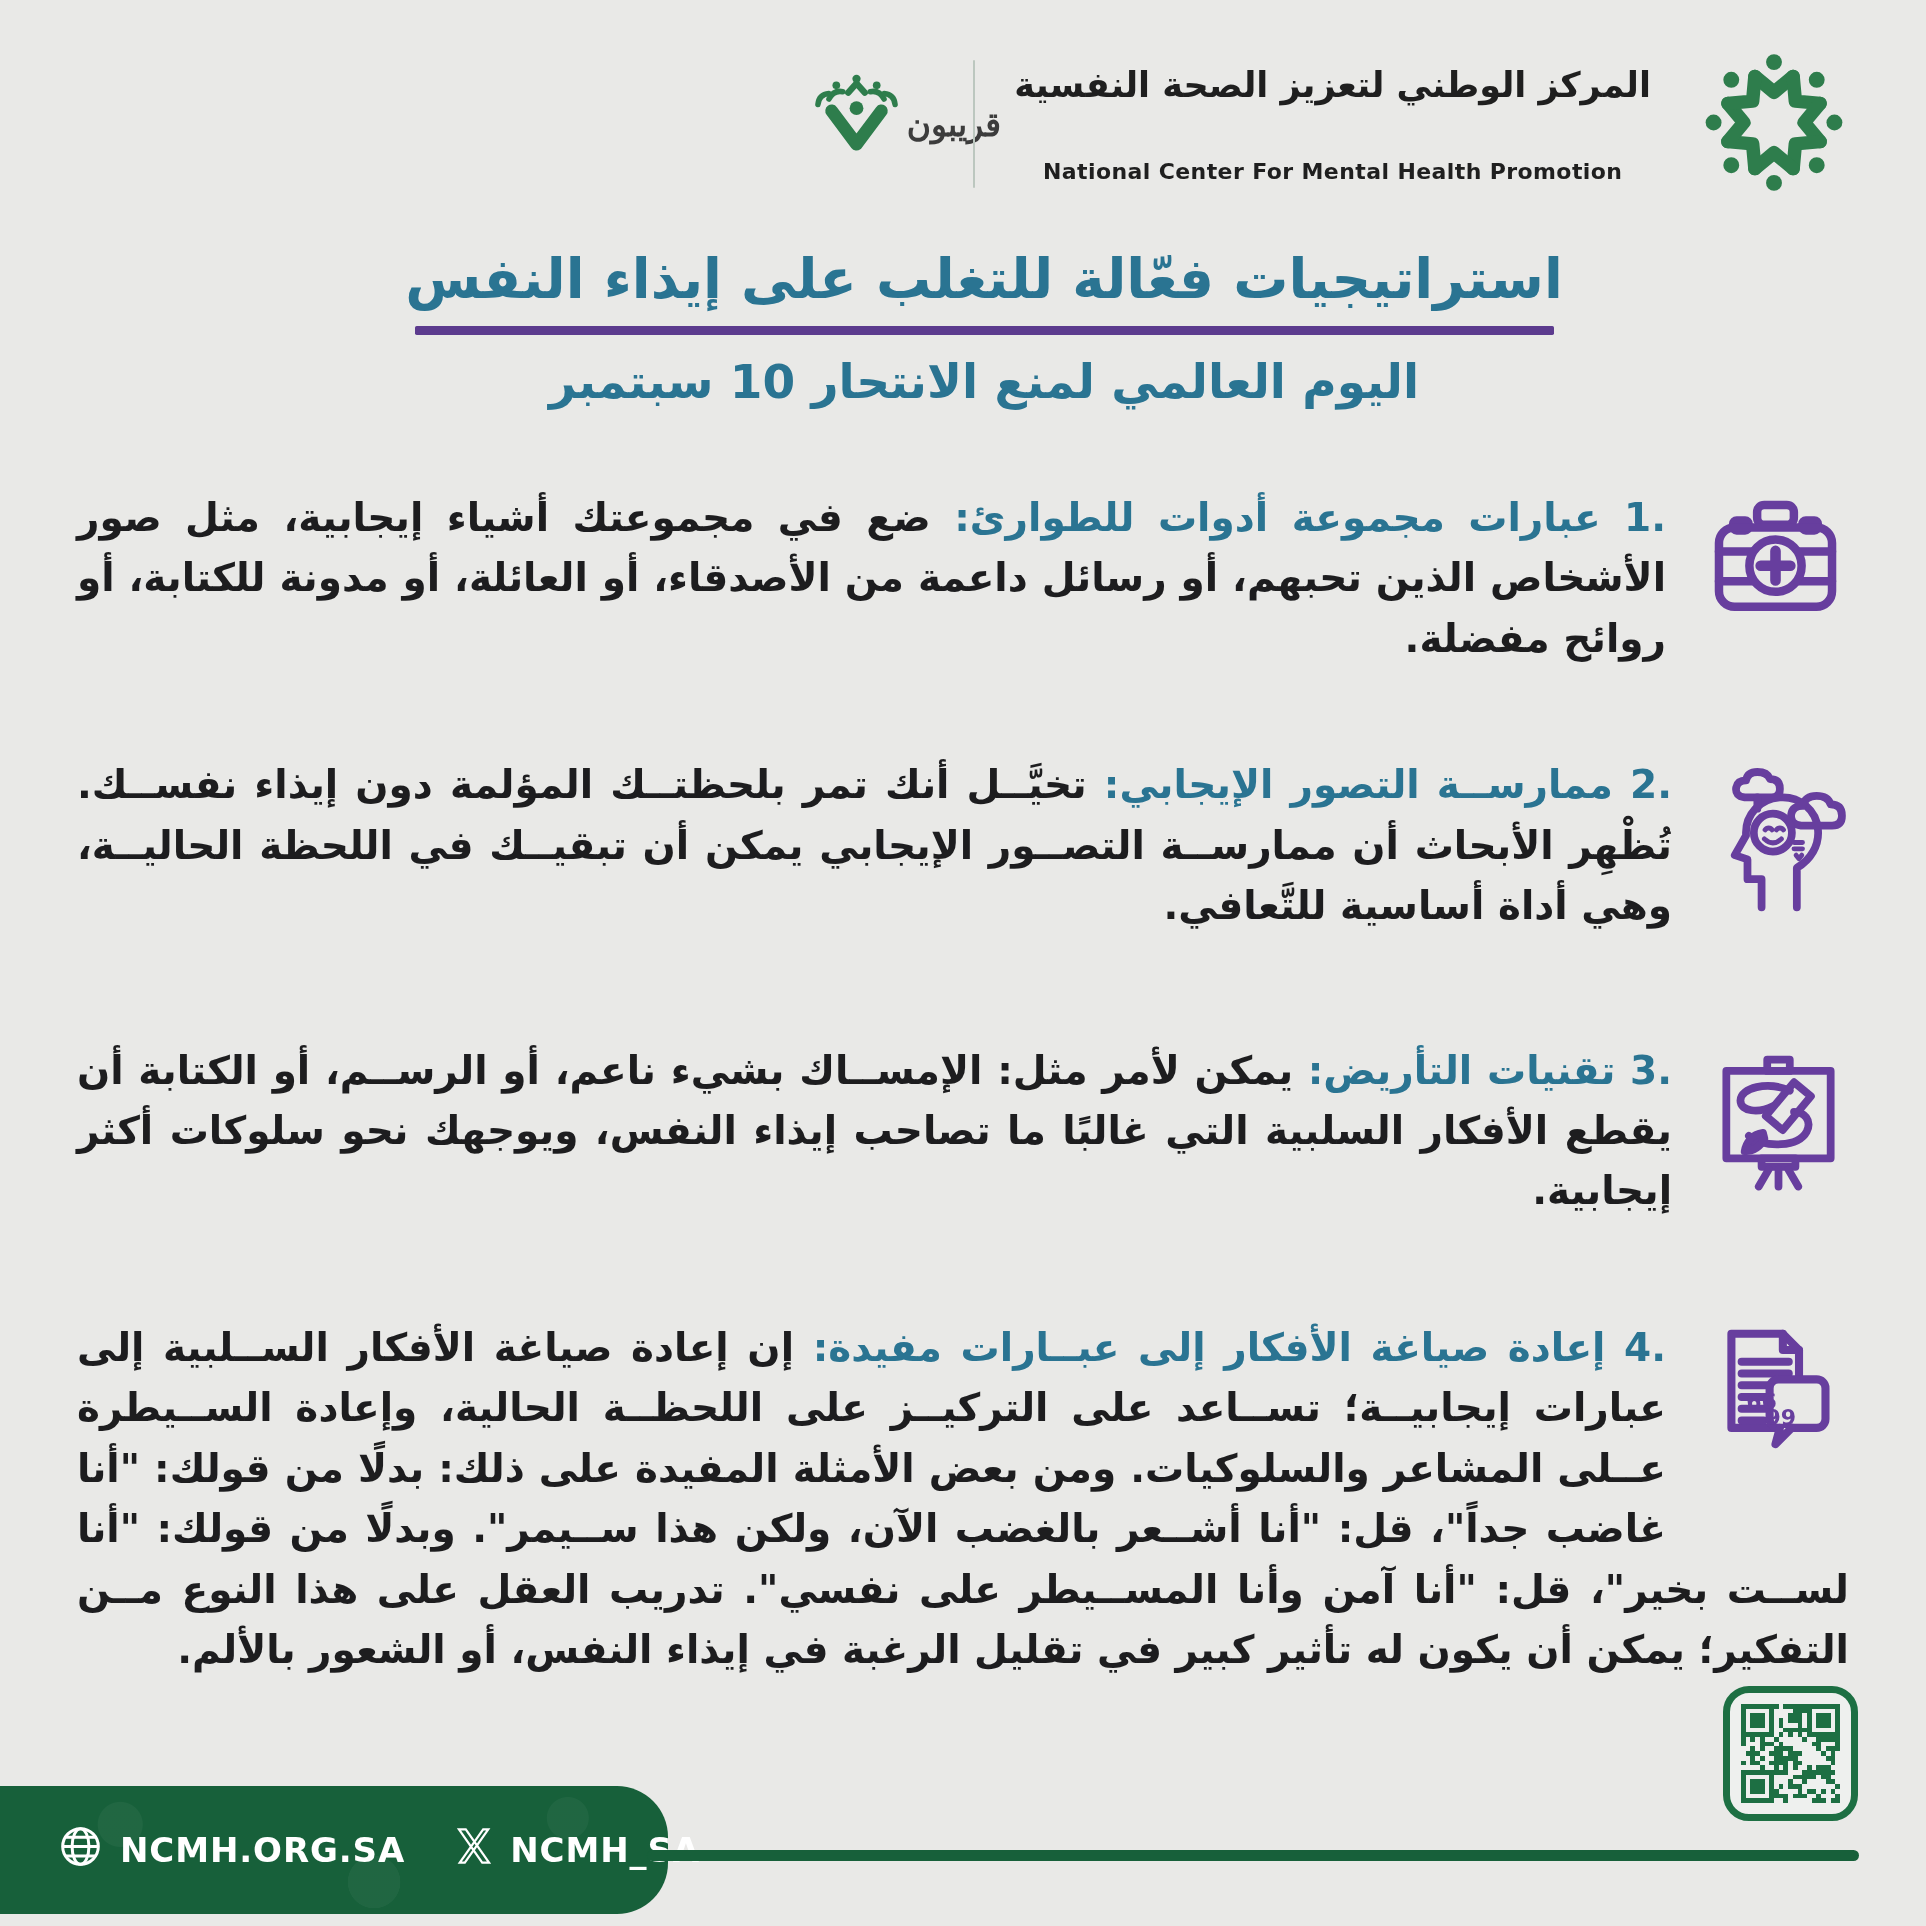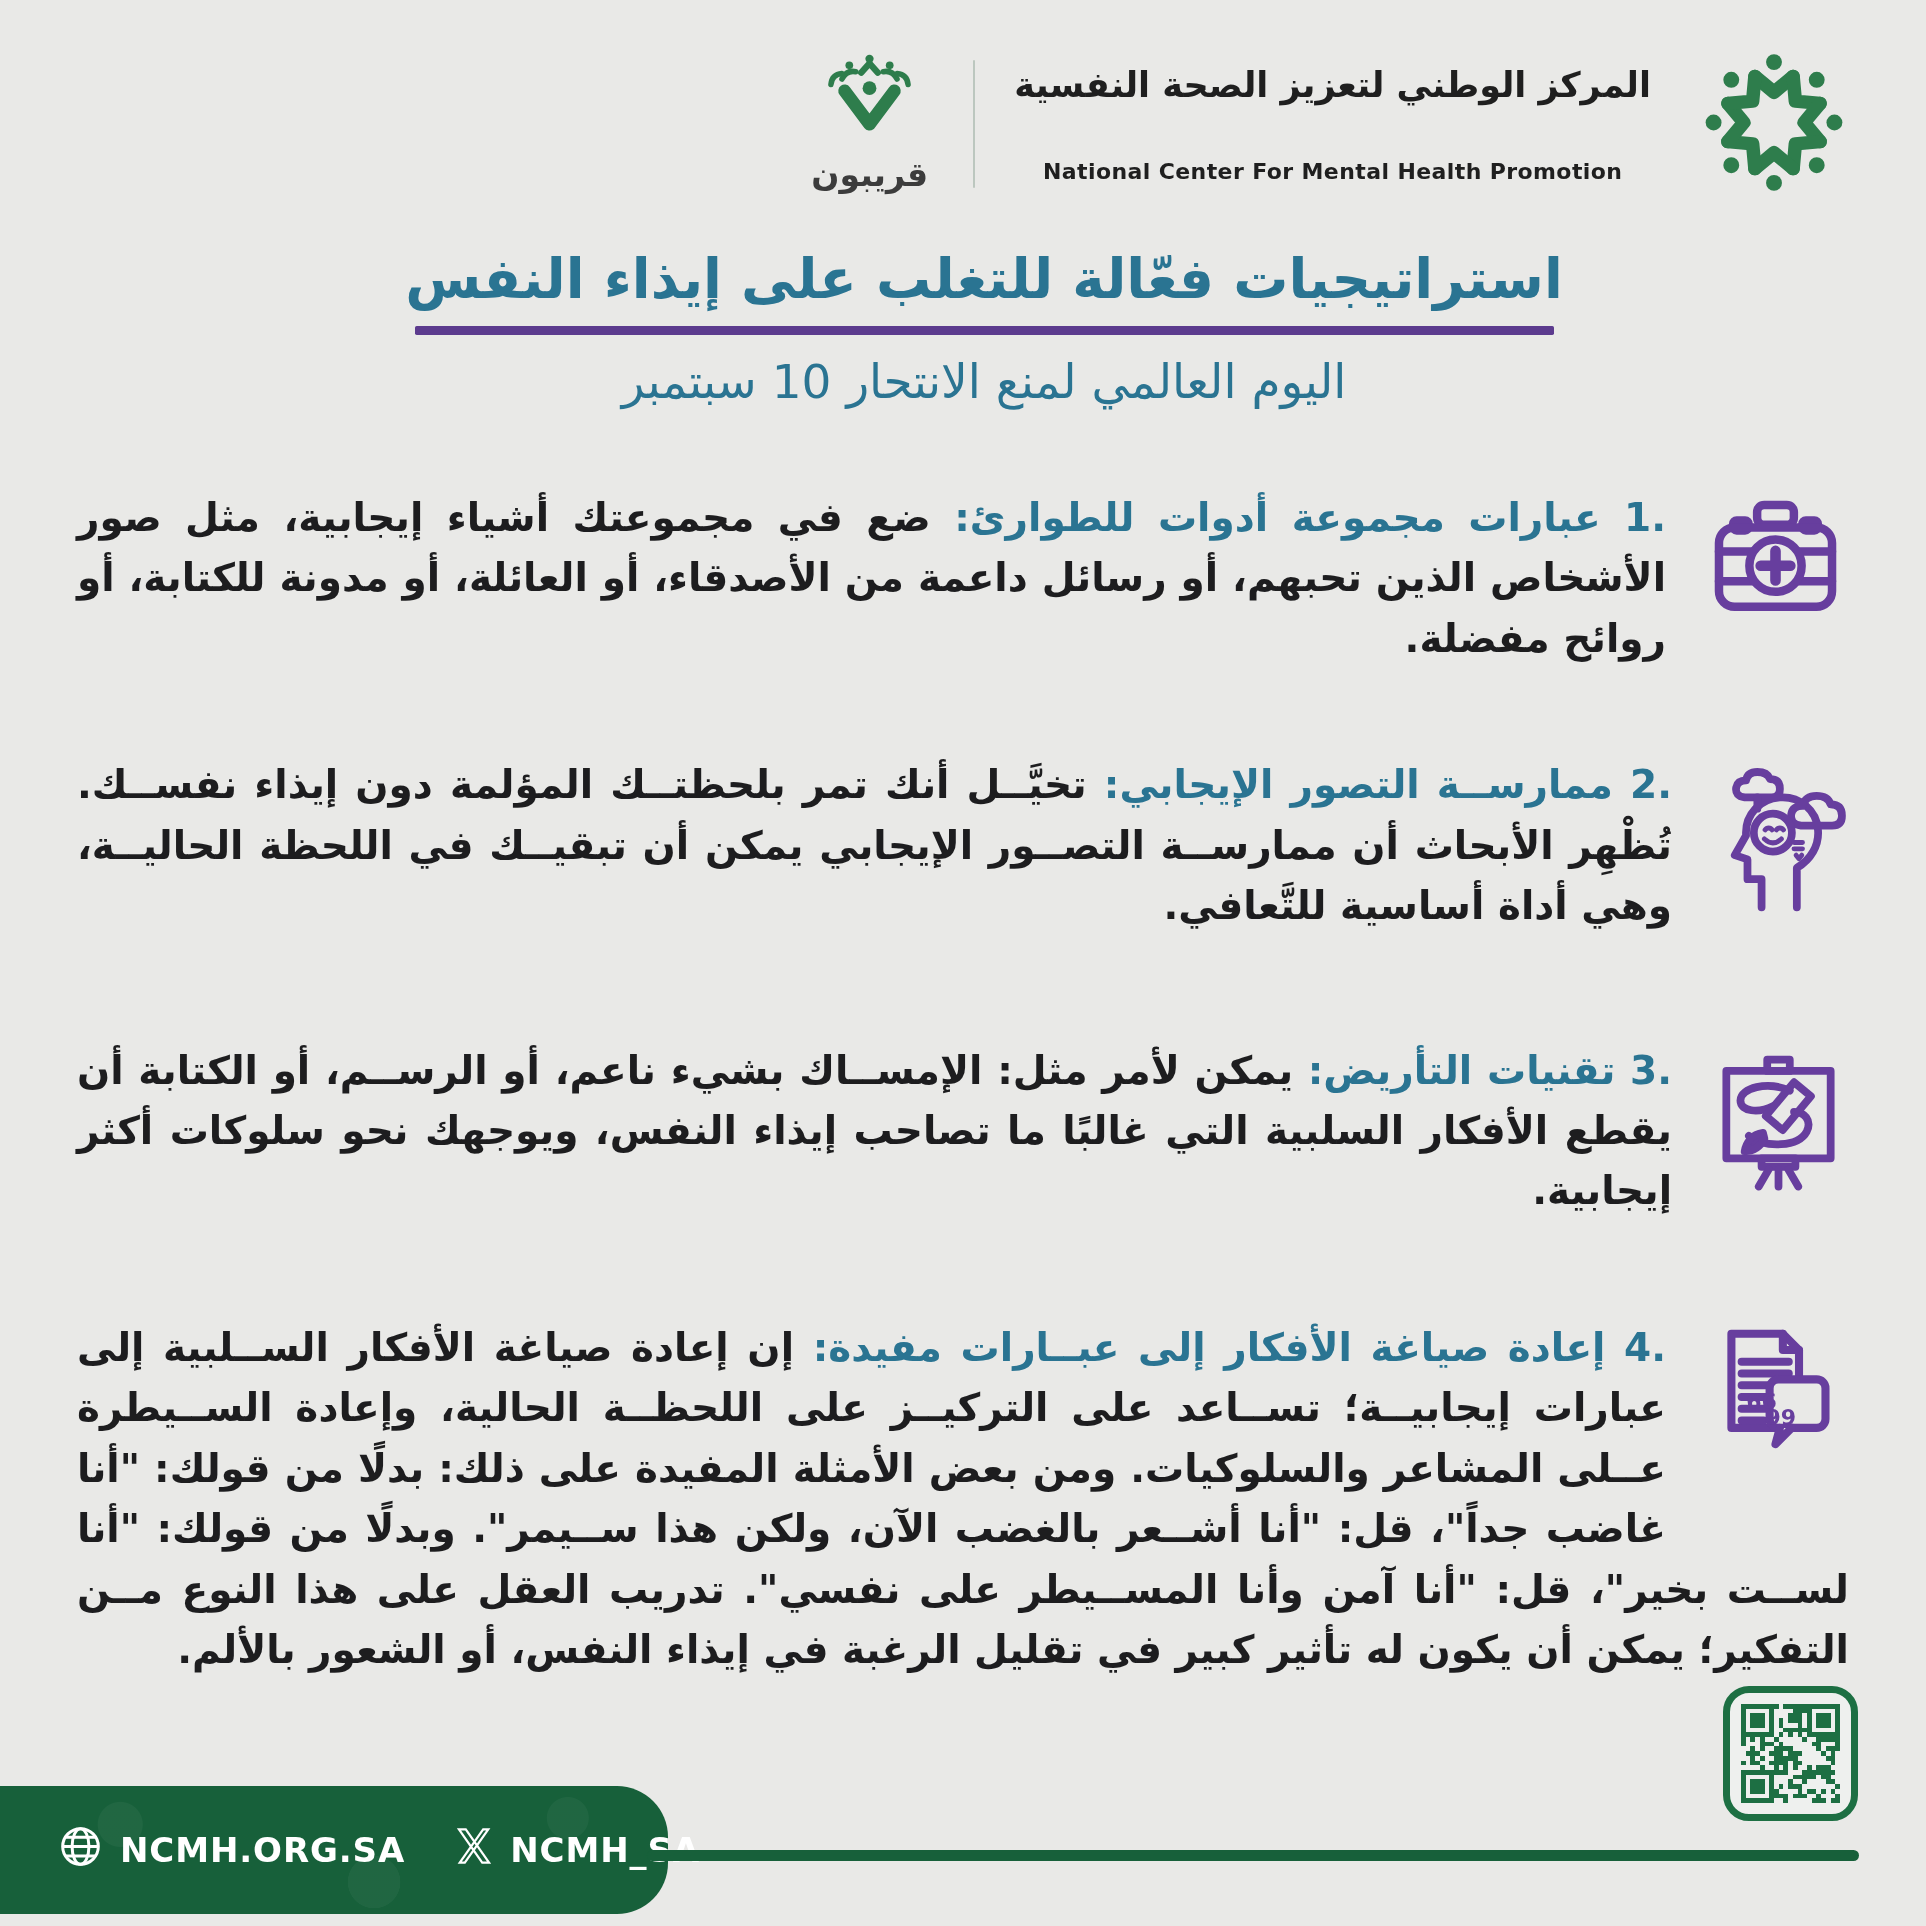--- a/index.html
+++ b/index.html
@@ -3,31 +3,31 @@
 <meta charset="utf-8">
 <style>
   html,body{margin:0;padding:0;}
   .page{
     position:relative; width:1926px; height:1926px;
     background:#e9e9e7; overflow:hidden;
     font-family:"DejaVu Sans", sans-serif;
   }
   
   .header{position:absolute; top:43px; right:68px; display:flex; align-items:center; gap:39px; direction:ltr;}
-  .qareebon{display:flex; flex-direction:column; align-items:center; width:128px;}
+  .qareebon{display:flex; align-items:center; width:128px;font-family:Liberation Serif, serif;}
   .qareebon-label{font-size:33px; font-weight:bold; color:#3c3c3c; margin-top:1.7px;}
   .header-divider{width:2.6px; height:128px; background:#bcc7bf; border-radius:1.7px;}
   .org-names{display:flex; flex-direction:column; align-items:center; text-align:center;gap:41px;}
   .org-ar{font-size:35px; font-weight:bold; color:#1f1f1f; direction:rtl;}
   .org-en{font-size:22px; font-weight:bold; color:#1f1f1f; margin-top:13px; letter-spacing:0.4px;}
   
   .title-block{position:absolute; top:247px; left:0; right:0; text-align:center; direction:rtl;padding-left:42px;}
   .main-title{font-size:55px; font-weight:bold; color:#2a7492; margin:0;}
   .title-underline{width:1139px; height:8.6px; background:#5c3b8e; border-radius:1.7px; margin:15.4px auto 19px;}
-  .subtitle{font-size:47px; font-weight:normal; color:#2a7492; margin:12px;}
+  .subtitle{font-size:47px; font-weight:bold; color:#2a7492; margin:12px;}
   
   .items{position:absolute; top:488px; right:77px; left:77px; direction:rtl;}
   .item{margin-bottom:86px; font-size:39px; line-height:1.55; color:#1d1d1f;
         font-weight:bold; text-align:justify;}
   .item::after{content:""; display:block; clear:both;}
   .item-icon{float:right; margin-left:36px; margin-bottom:6.8px;}
   .item-num{color:#2a7492; direction:ltr; unicode-bidi:isolate;}
   .item-heading{color:#2a7492;}
   .item-body{color:#1d1d1f;}
   

